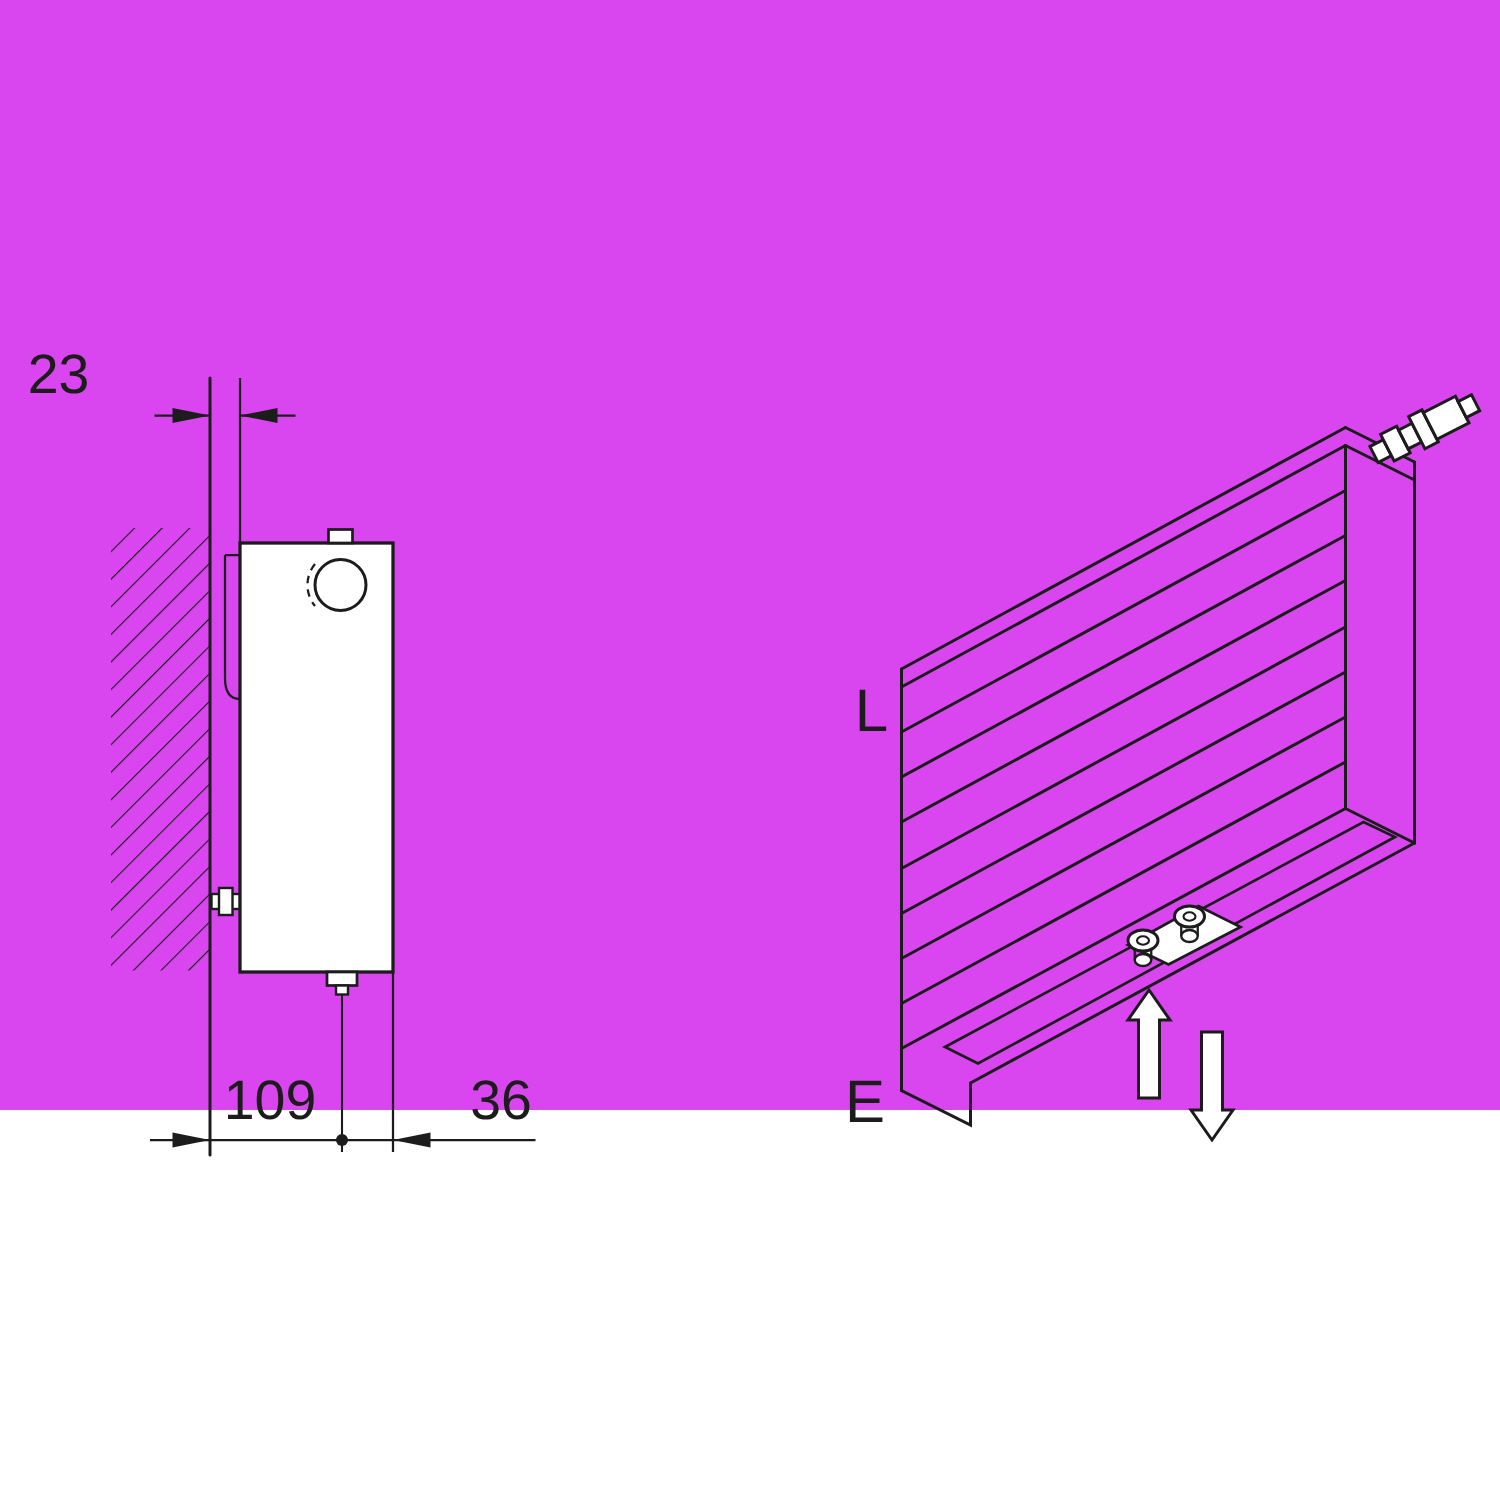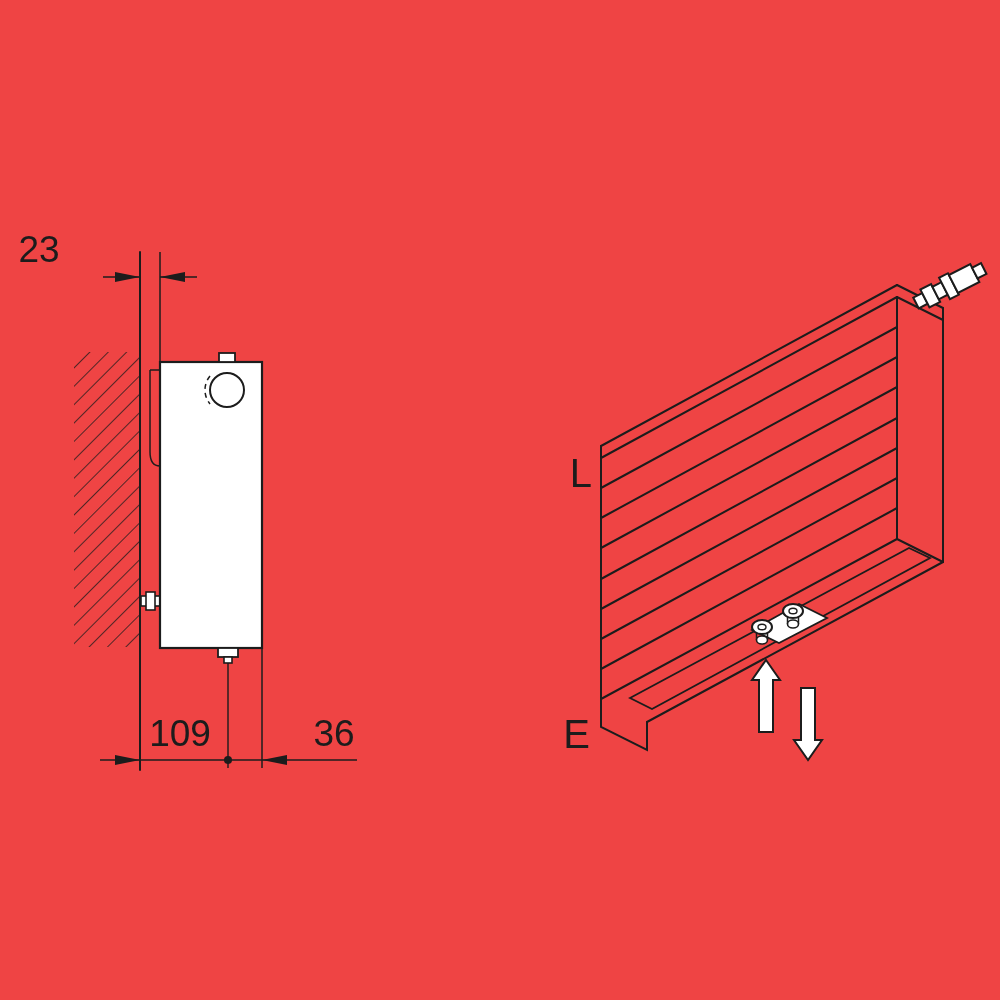--- a/index.html
+++ b/index.html
@@ -1,17 +1,17 @@
 <!DOCTYPE html>
 <html><head>
 <meta charset="utf-8">
 <style>
   html,body{margin:0;padding:0;background:#ffffff;}
   body{width:1000px;height:1000px;font-family:"Liberation Sans",sans-serif;}
-  #stage{width:1000px;height:1000px;background:#ef4444;position:relative;}
+  #stage{width:1000px;height:740px;background:#d946ef;position:relative;}
   svg{display:block;}
   .dim-text{font-family:"Liberation Sans",sans-serif;font-size:37px;fill:#1c1c1c;}
   .view-label{font-family:"Liberation Sans",sans-serif;font-size:40px;fill:#1c1c1c;}
   .ln{stroke:#1c1c1c;stroke-width:2;fill:none;stroke-linecap:round;}
   .ln-thin{stroke:#1c1c1c;stroke-width:1.5;fill:none;}
   .shape{stroke:#1c1c1c;stroke-width:2;fill:#ffffff;}
   .filled{fill:#1c1c1c;stroke:none;}
 </style>
 </head>
 <body>

